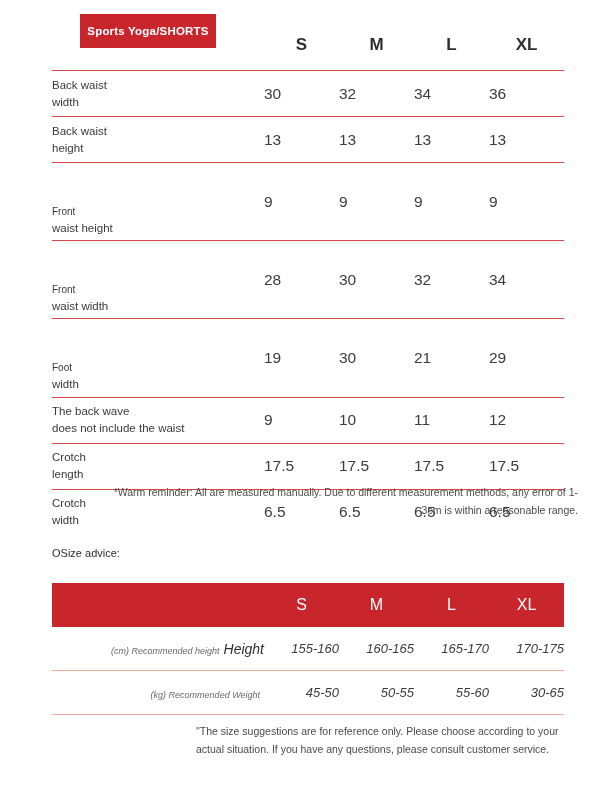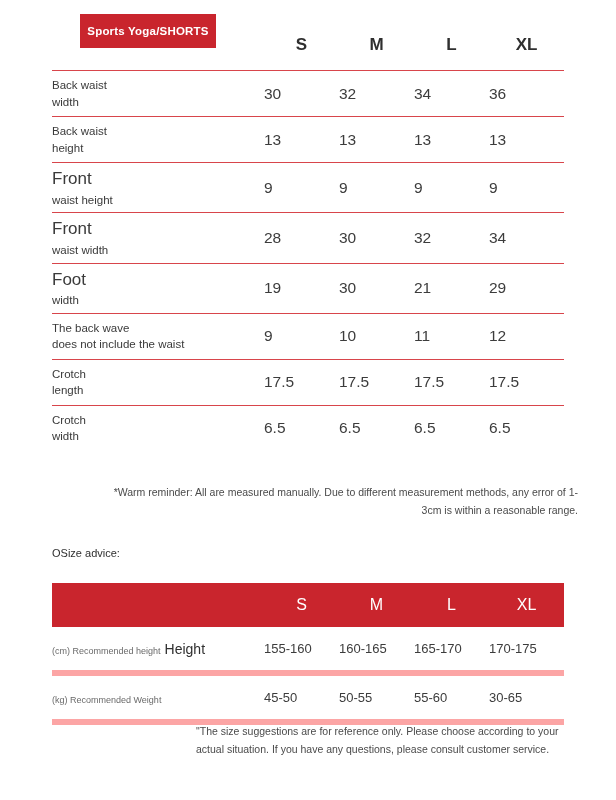--- a/index.html
+++ b/index.html
@@ -75,21 +75,22 @@
     font-size: 15.5px;
     color: #3c3c3c;
   }
   .size-table tbody tr td.label {
     font-size: 11.5px;
     color: #3a3a3a;
     line-height: 1.45;
     padding: 4px 0;
   }
   .label .big {
-    font-size: 17px;
+    font-size: 10px;
+    margin-top: 38px;
   }
   .label .small {
     font-size: 9.5px;
   }
   .label .l1, .label .l2 {
     display: block;
   }
 
   
   .reminder {
@@ -135,24 +136,25 @@
   }
   .advice-head th.label-col {
     width: 212px;
   }
   .advice-head th.sz {
     width: 75px;
   }
   .advice-table tbody tr td {
     height: 43px;
     vertical-align: middle;
-    text-align: left;
+    text-align: right;
     font-size: 13px;
     color: #3c3c3c;
-    border-bottom: 6px solid #fca5a5;
+    border-bottom: 1px solid #fca5a5;
+    font-style: italic;
   }
   .advice-table tbody tr td.rowlabel {
     font-size: 11.5px;
     color: #3a3a3a;
   }
   .advice-table tbody tr td.rowlabel .unit {
     font-size: 9px;
     color: #6a6a6a;
   }
   .advice-table tbody tr td.rowlabel .hl {

